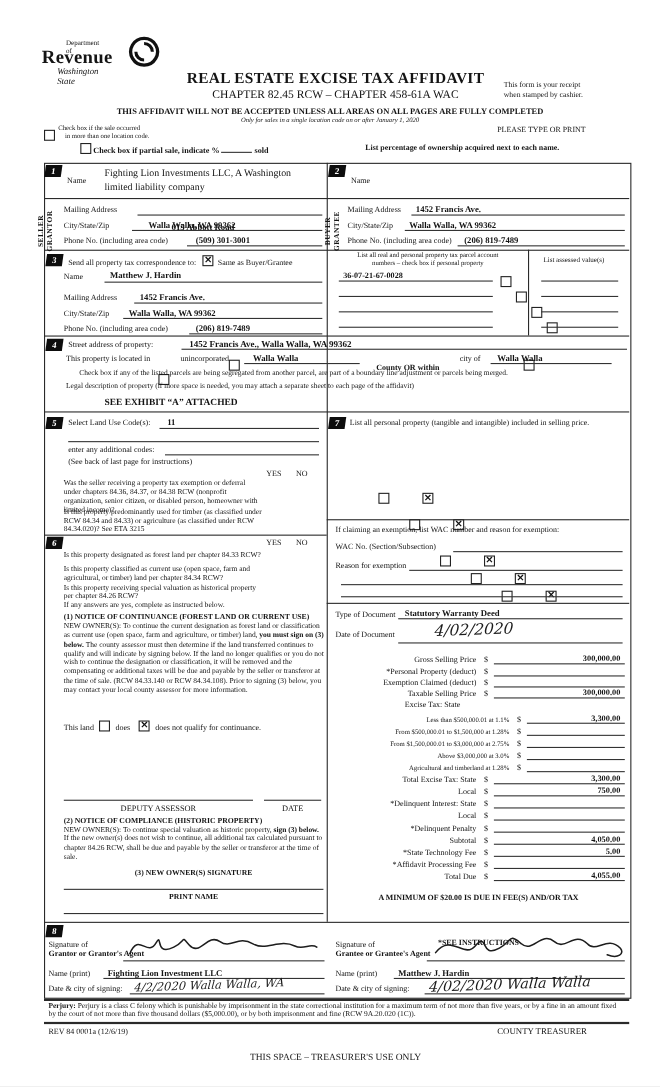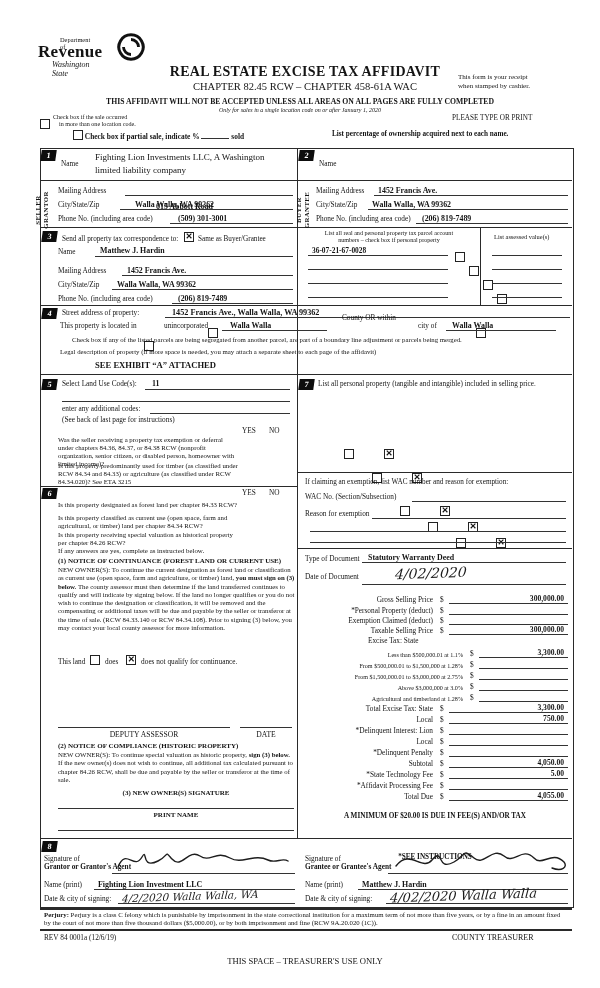--- a/index.html
+++ b/index.html
@@ -172,21 +172,21 @@
   
   <div class="tab" style="left:42px;top:308px;">4</div>
   <div class="a lb" style="left:62px;top:309px;">Street address of property:</div>
   <div class="a v" style="left:172px;top:308px;font-size:8.2px;">1452 Francis Ave., Walla Walla, WA  99362</div>
   <div class="ul" style="left:165px;top:317px;width:405px;"></div>
   <div class="a lb" style="left:60px;top:322px;">This property is located in</div>
   <span class="cb a" style="left:152px;top:323px;" data-checked="false"></span>
   <div class="a lb" style="left:164px;top:322px;">unincorporated</div>
   <div class="a v" style="left:230px;top:321px;">Walla Walla</div>
   <div class="ul" style="left:222px;top:330px;width:105px;"></div>
-  <div class="a lb" style="left:342px;top:314px;">County OR  within</div>
+  <div class="a lb" style="left:342px;top:330px;font-weight:bold;">County OR  within</div>
   <span class="cb a" style="left:406px;top:323px;" data-checked="false"></span>
   <div class="a lb" style="left:418px;top:322px;">city of</div>
   <div class="a v" style="left:452px;top:321px;">Walla Walla</div>
   <div class="ul" style="left:446px;top:330px;width:110px;"></div>
   <span class="cb a" style="left:60px;top:336px;" data-checked="false"></span>
   <div class="a" style="left:72px;top:336px;width:495px;font-size:6.8px;">Check box if any of the listed parcels are being segregated from another parcel, are part of a boundary line adjustment or parcels being merged.</div>
   <div class="a" style="left:60px;top:348px;width:500px;font-size:6.8px;">Legal description of property (if more space is needed, you may attach a separate sheet to each page of the affidavit)</div>
   <div class="a b" style="left:95px;top:360px;font-size:8.6px;">SEE EXHIBIT “A” ATTACHED</div>
 
   
@@ -317,21 +317,21 @@
       <span class="mlab">Total Excise Tax: State</span>
       <span class="dol">$</span>
       <span class="mval">3,300.00</span>
     </div>
   <div class="mrow" style="top:714px;">
       <span class="mlab">Local</span>
       <span class="dol">$</span>
       <span class="mval">750.00</span>
     </div>
   <div class="mrow" style="top:725px;">
-      <span class="mlab">*Delinquent Interest: Lion</span>
+      <span class="mlab">*Delinquent Interest: State</span>
       <span class="dol">$</span>
       <span class="mval"></span>
     </div>
   <div class="mrow" style="top:736px;">
       <span class="mlab">Local</span>
       <span class="dol">$</span>
       <span class="mval"></span>
     </div>
   <div class="mrow" style="top:747px;">
       <span class="mlab">*Delinquent Penalty</span>

